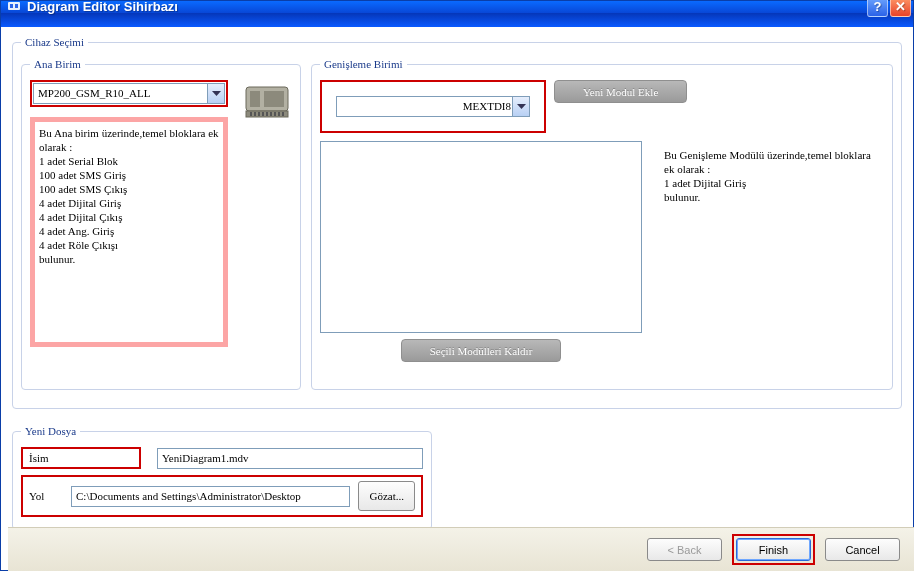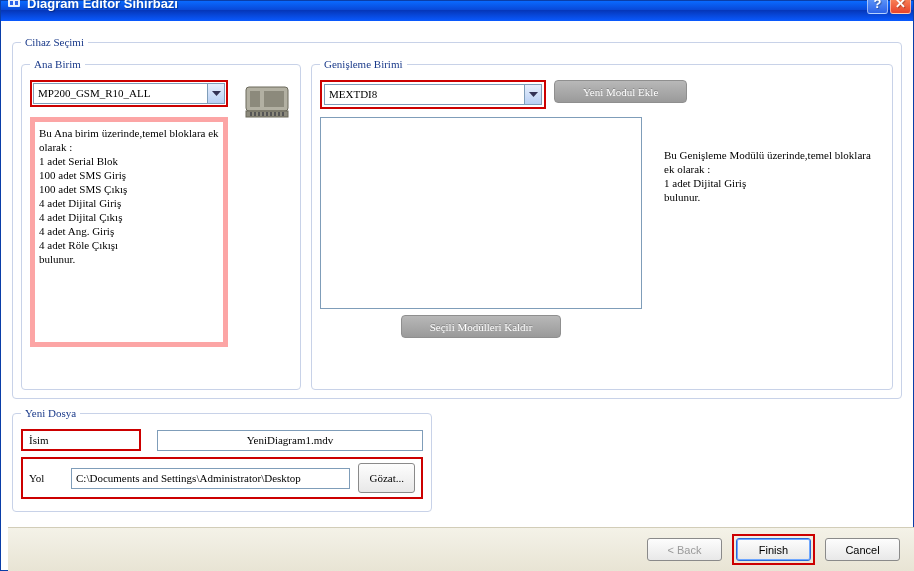--- a/index.html
+++ b/index.html
@@ -6,21 +6,21 @@
   body {
     font-family: Tahoma, "Segoe UI", sans-serif;
     font-size: 11px;
     background: #fff;
     width: 914px;
     height: 571px;
     overflow: hidden;
   }
   .window { width: 914px; height: 571px; border: 1px solid #0a3ea8; background: #fff; }
   .titlebar {
-    height: 20px;
+    height: 26px;
     background: linear-gradient(to bottom, #0a6aff 0%, #0848d8 45%, #0536b8 46%, #0a5aff 100%);
     display: flex; align-items: center; padding: 0 2px 16px 6px; color: #fff;
     font-weight: bold; font-size: 13px;
     text-shadow: 1px 1px 1px rgba(0,0,0,0.3);
   }
   .titlebar .title-icon { width:14px; height:14px; margin-right:6px; display:inline-block;}
   .titlebar .title-icon svg{display:block}
   .titlebar .spacer { flex: 1; }
   .titlebar .wbtn {
     width: 21px; height: 21px; margin-left: 2px; border-radius: 3px;
@@ -37,21 +37,21 @@
   fieldset {
     border: 1px solid #c8d2e8;
     border-radius: 4px;
     padding: 10px 8px 8px 8px;
     margin: 0;
     position: relative;
   }
   legend {
     font-size: 11px; color: #1a3a8a; padding: 0 4px;
   }
-  .row-top { display:flex; gap:10px; }
+  .row-top { display:flex; gap:10px; margin-bottom:10px; }
   .ana-birim-wrap { width: 280px; }
   .genisleme-wrap { flex:1; }
   .inner-fs-row{ display:flex; gap:16px; height:100%;}
   .ana-birim-left{ flex:1; }
   .ana-birim-left .hl-box{ border:2px solid #cc0000; padding:1px;}
   .select-like{
     width:100%; height:21px; border:1px solid #7f9db9; background:#fff;
     font-size:11px; padding:2px 18px 2px 4px; line-height:15px;
     position:relative; cursor:pointer;
   }
@@ -65,21 +65,21 @@
   .device-img{
     width:48px; display:flex; align-items:flex-start; padding-top:1px;
   }
   .device-img svg{display:block}
   .desc-box{
     margin-top:10px; border:5px solid #fca5a5; background:#fff;
     height:230px; padding:4px; font-size:11px; line-height:14px;
     white-space:pre-line; overflow:auto;
   }
   .gen-top-row{display:flex; gap:8px; align-items:flex-start;}
-  .gen-select-hl{border:2px solid #cc0000; padding:2px; width:226px;}
+  .gen-select-hl{border:2px solid #cc0000; padding:14px; width:226px;text-align:right;}
   .gbtn{
     height:23px; padding:0 28px; border:1px solid #8f8f8f; border-radius:4px;
     background:linear-gradient(to bottom,#b8b8b8,#9a9a9a);
     color:#fff; font-size:11px; cursor:pointer; font-family:inherit;
     text-shadow:0 -1px 0 rgba(0,0,0,0.25);
   }
   .gen-list{
     margin-top:8px; border:1px solid #7f9db9; background:#fff;
     width:322px; height:192px;
   }
@@ -218,28 +218,28 @@
                 <button class="gbtn">Seçili Modülleri Kaldır</button>
               </div>
               <div class="gen-desc">Bu Genişleme Modülü üzerinde,temel bloklara ek olarak :
  1 adet Dijital Giriş
 bulunur.</div>
             </fieldset>
           </div>
         </div>
       </fieldset>
 
-      <div class="yeni-dosya-wrap" style="margin-top:8px;">
+      <div class="yeni-dosya-wrap" style="margin-top:16px;">
         <fieldset>
           <legend>Yeni Dosya</legend>
             <div class="form-row">
               <div class="hl-row" style="display: flex; align-items: center; gap: 8px; width: 120px; padding: 3px 6px;">
                 <span class="flabel">İsim</span>
               </div>
-              <input class="ftxt" value="YeniDiagram1.mdv" style="flex: 1 1 0%; text-align: center;">
+              <input class="ftxt" value="YeniDiagram1.mdv" style="flex: 1 1 0%;">
             </div>
             <div class="form-row">
               <div class="hl-row" style="display: flex; align-items: center; gap: 8px; flex: 1 1 0%;">
                 <span class="flabel">Yol</span>
                 <input class="ftxt" value="C:\Documents and Settings\Administrator\Desktop" style="flex: 1 1 0%;">
                 <button class="btn-std">Gözat...</button>
               </div>
             </div>
           </fieldset>
       </div>

